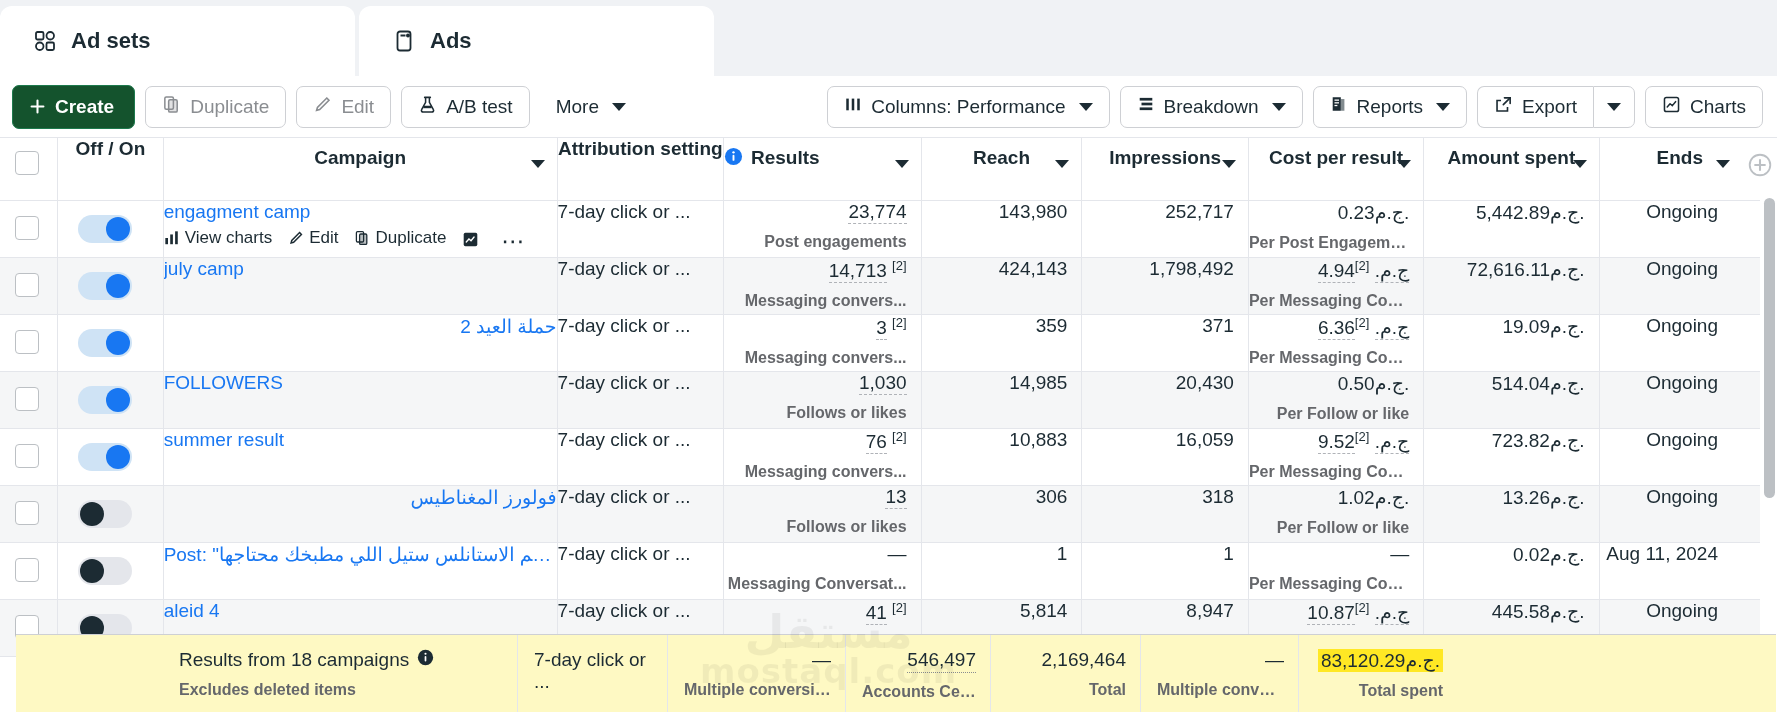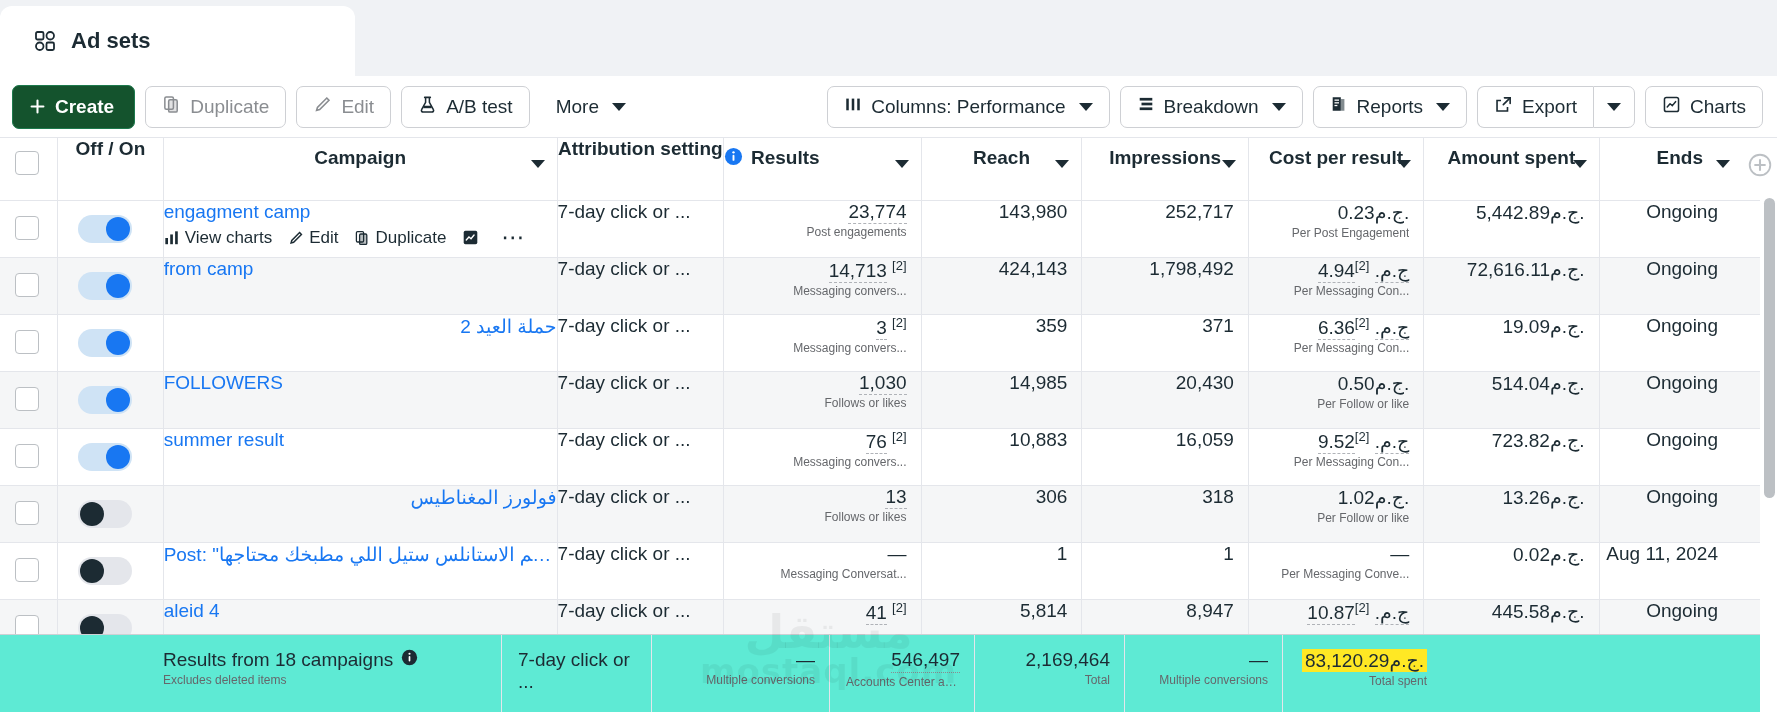--- a/index.html
+++ b/index.html
@@ -107,47 +107,47 @@
     line-height: 1.12;
   }
   thead th .hdr { display:flex; align-items:flex-start; gap:8px; }
   thead th .hdrcaret {
     position: absolute; right: 12px; top: 22px;
     width:0;height:0;border-left:7px solid transparent;border-right:7px solid transparent;border-top:8px solid #1c2b33;
   }
   tbody td { height: 57px; padding: 11px 14px 0 16px; }
   tbody tr.alt td { background: #f5f6f7; }
   tbody tr td.num { text-align: right; padding-right: 14px; }
-  .sub { font-size: 12px; color: #65676b; margin-top: 3px; line-height:1.1; white-space: nowrap; overflow:hidden; text-overflow: ellipsis;}
+  .sub { font-size: 16px; color: #65676b; margin-top: 10px; line-height:1.1; white-space: nowrap; overflow:hidden; text-overflow: ellipsis; font-weight: bold;}
   .link { color: #1877f2; cursor: pointer; white-space: nowrap; overflow: hidden; text-overflow: ellipsis; display:block; }
   .rtl { direction: rtl; text-align: right; unicode-bidi: plaintext; }
   .dotted { border-bottom: 1px dotted #8a8d91; padding-bottom: 1px; }
   .dashed-u { border-bottom: 1px dashed #b0b3b8; padding-bottom:1px; }
   .sup { font-size: 13px; vertical-align: super; color:#1c2b33;}
 
   
   .cb { width: 24px; height: 24px; border: 1px solid #bcc0c4; border-radius: 4px; background:#fff; cursor:pointer; }
   
   .toggle { width: 54px; height: 28px; border-radius: 14px; position: relative; cursor: pointer; }
   .toggle.on { background: #cfe3f5; }
   .toggle.off { background: #e4e6eb; }
   .toggle .knob { position:absolute; top:2px; width:24px;height:24px;border-radius:50%;}
   .toggle.on .knob { right: 2px; background:#1877f2; }
   .toggle.off .knob { left: 2px; background:#1c2b33; }
 
   
-  .rowactions { display: flex; align-items: center; gap: 16px; margin-top: 5px; font-size: 17px; color:#1c2b33; }
+  .rowactions { display: flex; align-items: flex-end; gap: 16px; margin-top: 5px; font-size: 17px; color:#1c2b33; }
   .rowactions span.a { display:flex; align-items:center; gap:5px; cursor:pointer; }
 
   
   .footer {
     position: absolute;
-    left: 0; bottom: 0;
+    left: 16px; bottom: 0;
     width: 1760px; height: 78px;
-    background: #5eead4;
+    background: #fef9c3;
     border-top: 1px solid #ced0d4;
     display: flex;
     align-items: stretch;
     z-index: 5;
   }
   .footer .fcell { border-right: 1px solid #e4e6eb; padding: 14px 14px 0 16px; font-size:19px; color:#1c2b33; }
   .footer .fcell.num { text-align: right; }
   .highlight { background: #ffe824; padding: 1px 3px; margin-top: 23px; }
 
   
@@ -174,20 +174,30 @@
     <div class="tab t2">
       <span class="tab-icon">
         <svg width="24" height="24" viewBox="0 0 24 24" fill="none" stroke="#1c2b33" stroke-width="1.8">
           <rect x="3" y="3" width="7.5" height="7.5" rx="1.5"></rect>
             <rect x="13.5" y="3" width="7.5" height="7.5" rx="3.7"></rect>
           <rect x="3" y="13.5" width="7.5" height="7.5" rx="3.7"></rect>
             <rect x="13.5" y="13.5" width="7.5" height="7.5" rx="1.5"></rect>
         </svg>
       </span>
       <span>Ad sets</span>
+    </div>
+    <div class="tab t3">
+      <span class="tab-icon">
+        <svg width="24" height="24" viewBox="0 0 24 24" fill="none" stroke="#1c2b33" stroke-width="1.8">
+          <rect x="5.5" y="2.5" width="13" height="19" rx="2.5"></rect>
+            <line x1="8.5" y1="6.5" x2="13.5" y2="6.5" stroke-width="2"></line>
+            <circle cx="16" cy="6.5" r="1.1" fill="#1c2b33"></circle>
+        </svg>
+      </span>
+      <span>Ads</span>
     </div>
   </div>
 
   <div class="toolbar">
     <div class="btn create">
       <svg width="17" height="17" viewBox="0 0 20 20">
           <path d="M10 3v14M3 10h14" stroke="#fff" stroke-width="2.4" stroke-linecap="round"></path>
         </svg>
       <span>Create</span>
     </div>
@@ -418,21 +428,21 @@
           <tr class="alt">
             <td style="padding:15px 0 0 15px">
               <div class="cb"></div>
             </td>
             <td style="padding:14px 0 0 20px">
               <div class="toggle on">
                 <div class="knob"></div>
               </div>
             </td>
             <td>
-              <span class="link">from camp</span>
+              <span class="link">july camp</span>
             </td>
             <td>7-day click or ...</td>
             <td class="num">
               <div><span class="dashed-u">14,713</span> <span class="sup">[2]</span></div>
               <div class="sub">Messaging convers...</div>
             </td>
             <td class="num">424,143</td>
             <td class="num">1,798,492</td>
             <td class="num">
               <div><span class="dashed-u">4.94‏ج.م.</span> <span class="sup">[2]</span></div>

